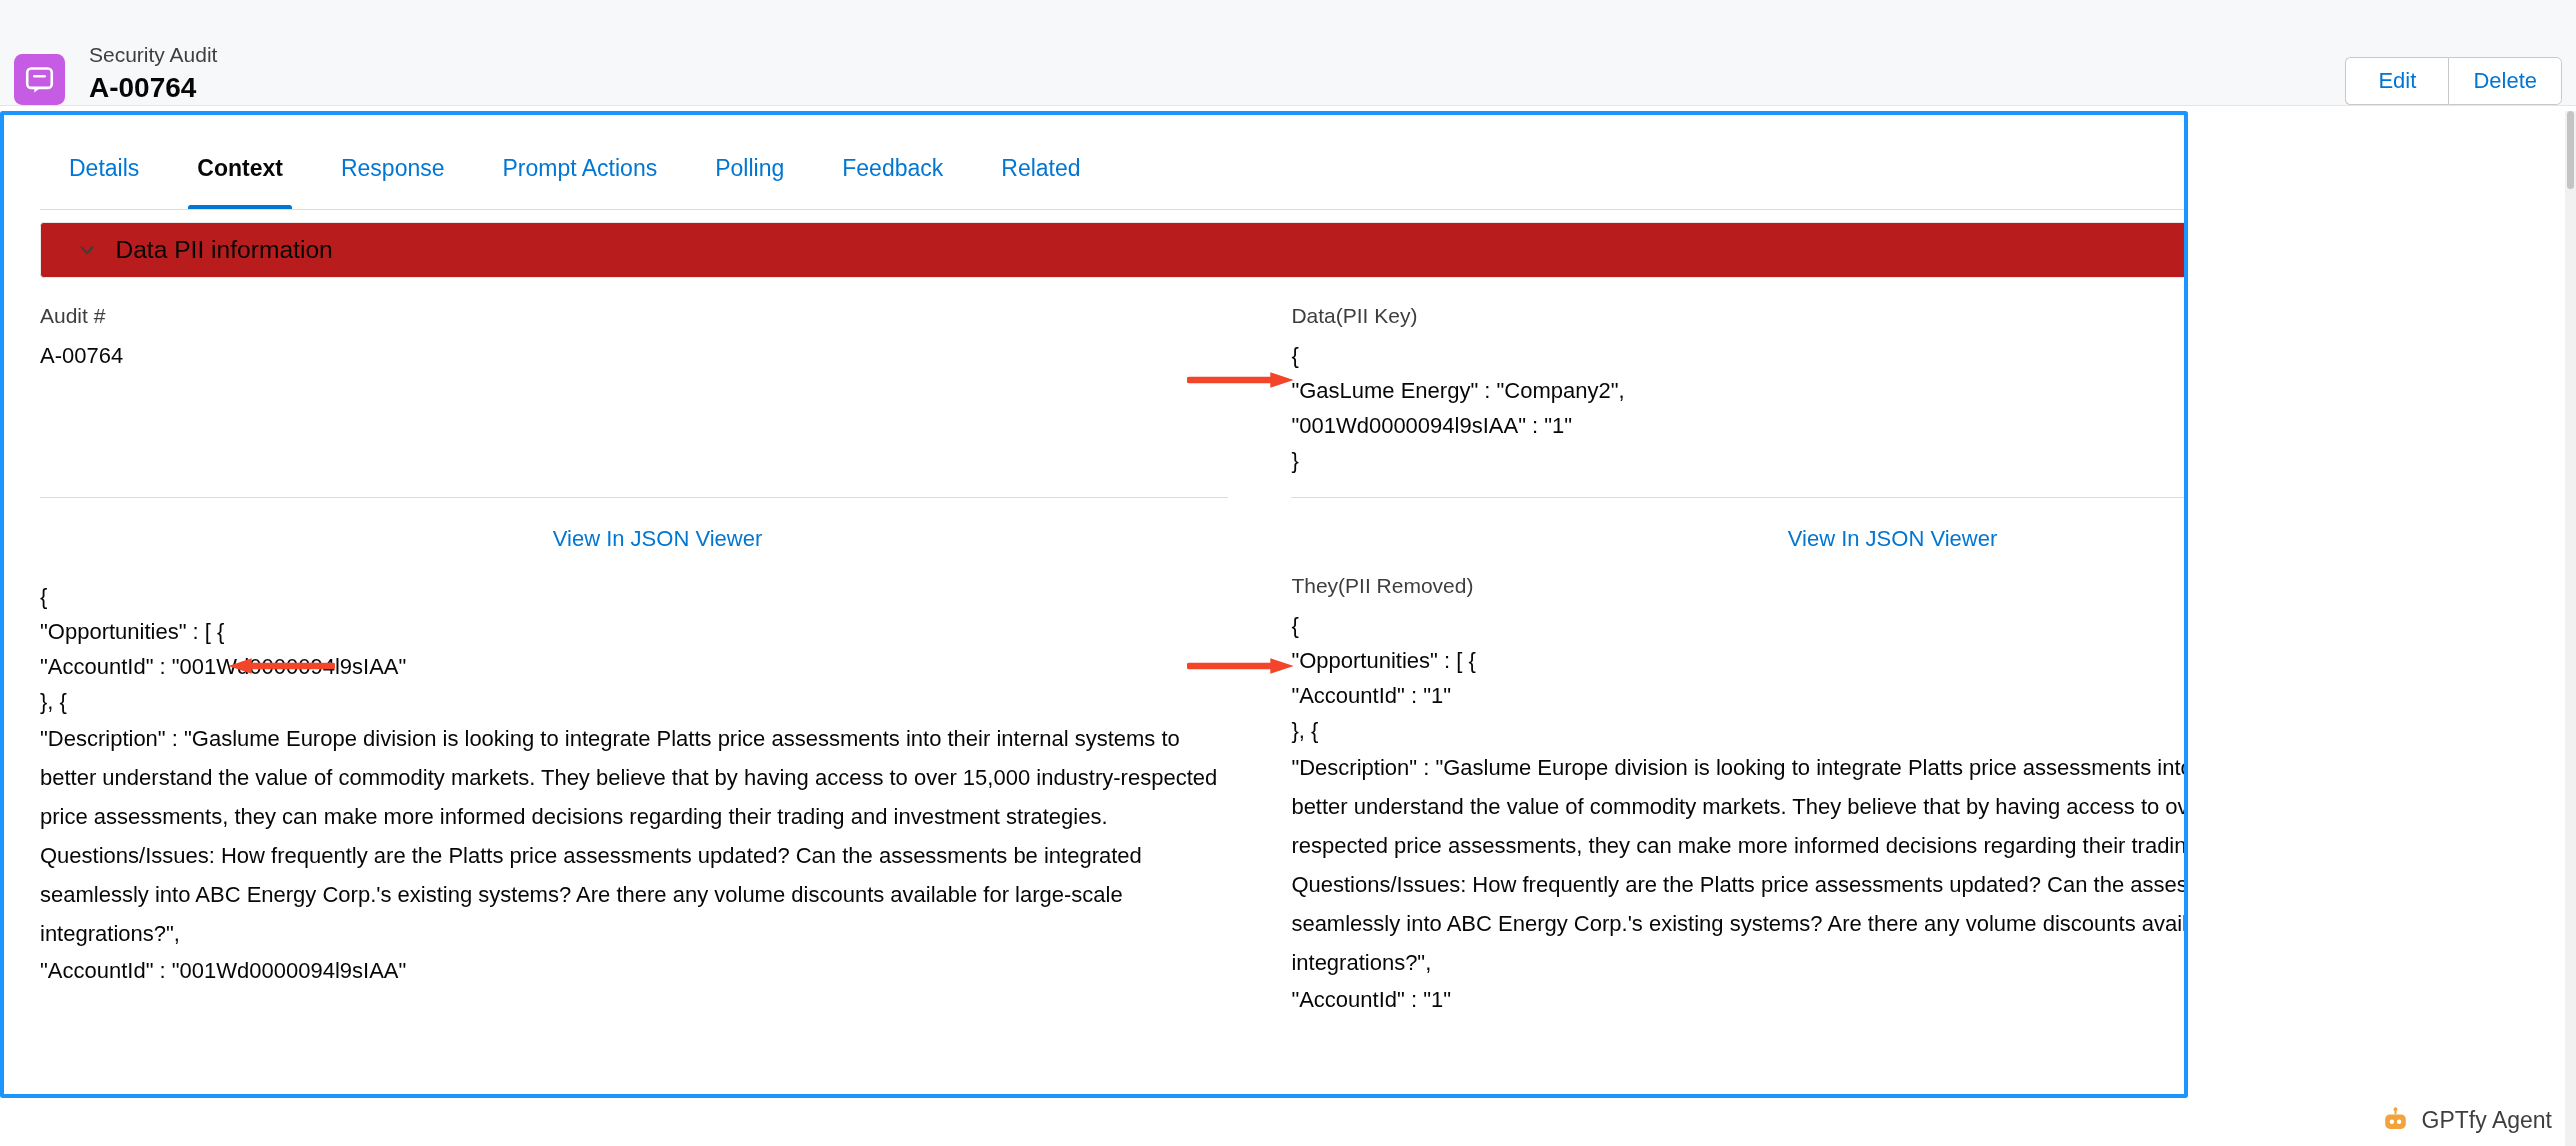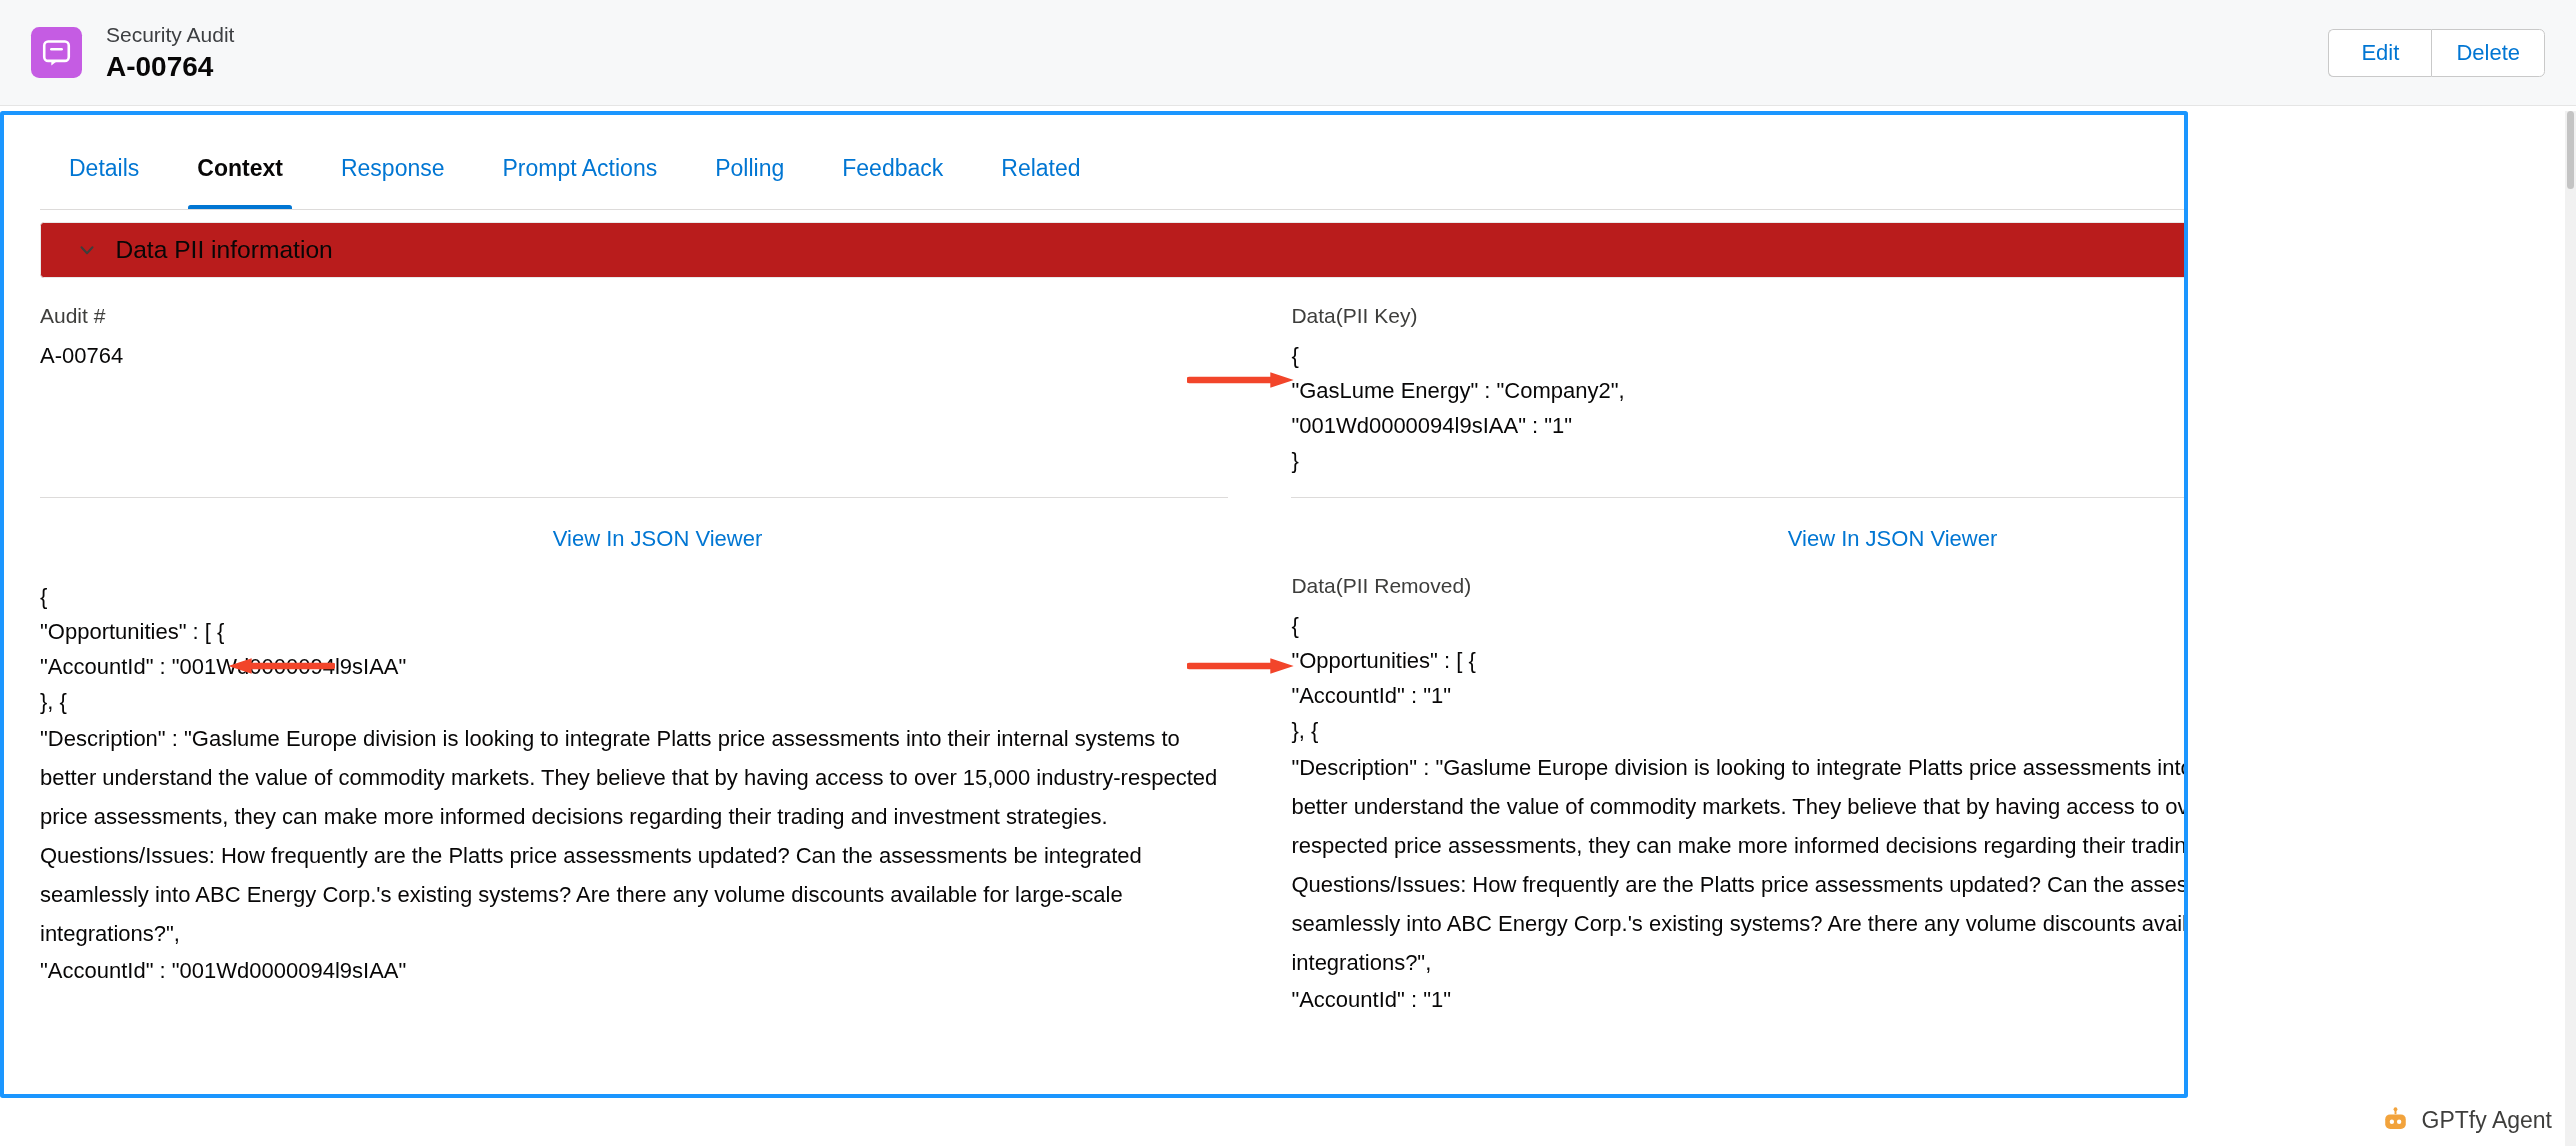--- a/index.html
+++ b/index.html
@@ -18,22 +18,22 @@
 
   
   .record-header {
     position: absolute;
     top: 0; left: 0;
     width: 2576px;
     height: 106px;
     background: #f7f8f9;
     border-bottom: 0.9px solid #e5e5e5;
     display: flex;
-    align-items: center;
-    padding: 0 31px;
+    align-items: flex-end;
+    padding: 0 14px;
   }
   .record-icon {
     width: 51px; height: 51px;
     border-radius: 8.2px;
     background: #c55ce3;
     display: flex; align-items: center; justify-content: center;
     flex: 0 0 auto;
   }
   .record-icon svg { display: block; }
   .record-titles {
@@ -342,21 +342,21 @@
           <div class="field-value code-line">{</div>
           <div class="field-value code-line">"Opportunities" : [ {</div>
           <div class="field-value code-line">"AccountId" : "001Wd0000094l9sIAA"</div>
           <div class="field-value code-line">}, {</div>
           <div class="para">"Description" : "Gaslume Europe division is looking to integrate Platts price assessments into their internal systems to better understand the value of commodity markets. They believe that by having access to over 15,000 industry-respected price assessments, they can make more informed decisions regarding their trading and investment strategies. Questions/Issues: How frequently are the Platts price assessments updated? Can the assessments be integrated seamlessly into ABC Energy Corp.'s existing systems? Are there any volume discounts available for large-scale integrations?",</div>
           <div class="field-value code-line">"AccountId" : "001Wd0000094l9sIAA"</div>
         </div>
       </div>
 
       <div class="field-col right">
-        <div class="field-label">Data(PII Removed)</div>
+        <div class="field-label">They(PII Removed)</div>
         <div class="long-block">
           <div class="field-value code-line">{</div>
           <div class="field-value code-line">"Opportunities" : [ {</div>
           <div class="field-value code-line">"AccountId" : "1"</div>
           <div class="field-value code-line">}, {</div>
           <div class="para">"Description" : "Gaslume Europe division is looking to integrate Platts price assessments into their internal systems to better understand the value of commodity markets. They believe that by having access to over 15,000 industry-respected price assessments, they can make more informed decisions regarding their trading and investment strategies. Questions/Issues: How frequently are the Platts price assessments updated? Can the assessments be integrated seamlessly into ABC Energy Corp.'s existing systems? Are there any volume discounts available for large-scale integrations?",</div>
           <div class="field-value code-line">"AccountId" : "1"</div>
         </div>
       </div>
     </div>

